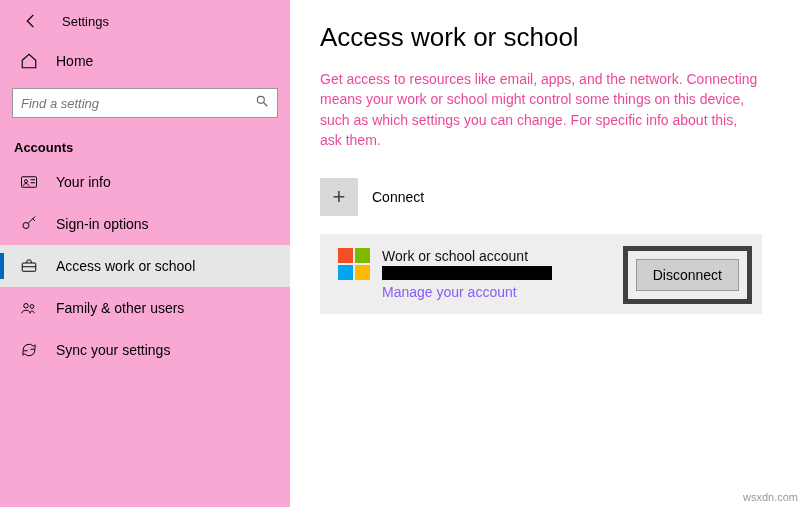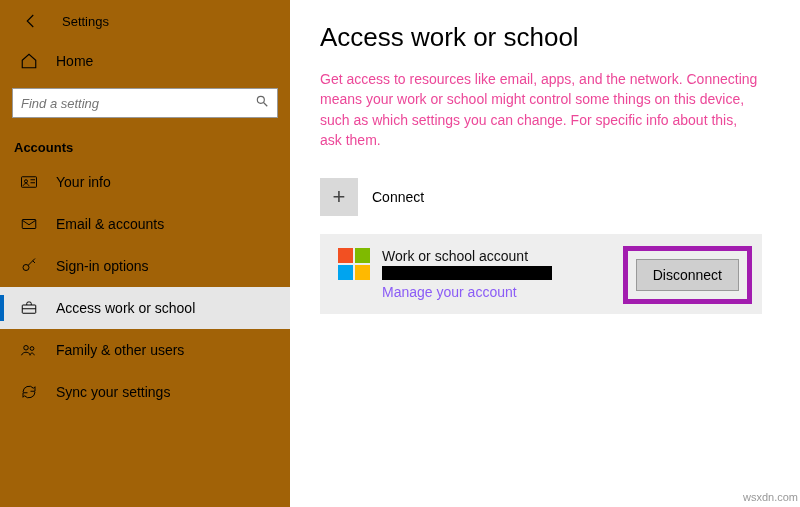--- a/index.html
+++ b/index.html
@@ -1,17 +1,17 @@
 <!DOCTYPE html>
 <html><head>
   <meta charset="utf-8">
   <style>
     * { margin: 0; padding: 0; box-sizing: border-box; font-family: "Segoe UI", Arial, sans-serif; }
     body { width: 800px; height: 507px; background: #fff; overflow: hidden; position: relative; }
-    .sidebar { width: 290px; height: 100%; background: #a16207; float: left; padding: 0; }
+    .sidebar { width: 290px; height: 100%; background: #f9a8d4; float: left; padding: 0; }
     .header-row { display: flex; align-items: center; padding: 12px 10px 14px 22px; font-size: 13px; }
     .back-arrow { font-size: 18px; margin-right: 22px; cursor: pointer; display: inline-flex; align-items: center; }
     .home-row { display: flex; align-items: center; padding: 8px 10px 8px 20px; font-size: 14px; cursor: pointer; }
     .home-row svg { margin-right: 18px; }
     .search-box { margin: 10px 12px 12px 12px; border: 1px solid #999; background: #fff; display: flex; align-items: center; height: 30px; padding: 8px 8px; }
     .search-box input { border: none; outline: none; flex: 1; font-size: 13px; font-style: italic; color: #666; background: transparent; }
     .search-box .mag { color: #666; }
     .section-label { font-weight: 600; font-size: 13px; padding: 10px 14px 6px 14px; }
     .nav-item { display: flex; align-items: center; padding: 12px 10px 12px 20px; font-size: 14px; cursor: pointer; position: relative; }
     .nav-item svg { margin-right: 18px; flex-shrink: 0; }
@@ -25,21 +25,21 @@
     .connect-label { font-size: 14px; }
     .account-card { background: #eeeeee; padding: 14px 14px 14px 18px; max-width: 442px; position: relative; }
     .account-top { display: flex; align-items: flex-start; }
     .ms-logo { width: 32px; height: 32px; display: grid; grid-template-columns: 1fr 1fr; grid-template-rows: 1fr 1fr; gap: 2px; margin-right: 12px; flex-shrink: 0; }
     .ms-logo div:nth-child(1){background:#f25022;} .ms-logo div:nth-child(2){background:#7fba00;}
     .ms-logo div:nth-child(3){background:#00a4ef;} .ms-logo div:nth-child(4){background:#ffb900;}
     .account-text { font-size: 14px; }
     .account-text .acct-title { color: #111; }
     .redacted { background: #000; height: 14px; width: 170px; margin: 2px 0 4px 0; }
     .manage-link { color: #8b5cf6; font-size: 14px; cursor: pointer; }
-    .disconnect-wrap { position: absolute; right: 10px; bottom: 10px; border: 5px solid #a21caf; padding: 8px; }
+    .disconnect-wrap { position: absolute; right: 10px; bottom: 10px; border: 5px solid #404040; padding: 8px; }
     .disconnect-btn { background: #cfcfcf; border: 1px solid #999; padding: 7px 16px; font-size: 14px; cursor: pointer; }
     .watermark { position: absolute; right: 2px; bottom: 4px; font-size: 11px; color: #999; margin-left: 48px; }
   </style>
 </head>
 <body>
 
 <div class="sidebar">
   <div class="header-row">
     <span class="back-arrow">
       <svg width="18" height="18" viewBox="0 0 24 24" fill="none" stroke="#000" stroke-width="1.5">
@@ -69,27 +69,20 @@
   <div class="section-label">Accounts</div>
 
   <div class="nav-item">
     <svg width="18" height="18" viewBox="0 0 24 24" fill="none" stroke="#000" stroke-width="1.3">
         <rect x="2" y="5" width="20" height="14" rx="1"></rect>
         <circle cx="8" cy="11" r="2"></circle>
         <path d="M4 17c1-2 3-3 4-3s3 1 4 3"></path>
         <path d="M14 9h6M14 13h6"></path>
       </svg>
     <span>Your info</span>
-  </div>
-  <div class="nav-item">
-    <svg width="18" height="18" viewBox="0 0 24 24" fill="none" stroke="#000" stroke-width="1.3">
-        <rect x="3" y="6" width="18" height="12" rx="1"></rect>
-        <path d="M3 7l9 6 9-6"></path>
-      </svg>
-    <span>Email &amp; accounts</span>
   </div>
   <div class="nav-item">
     <svg width="18" height="18" viewBox="0 0 24 24" fill="none" stroke="#000" stroke-width="1.3">
         <circle cx="8" cy="14" r="4"></circle>
         <path d="M11 11 L20 2 M17 5 L20 8"></path>
       </svg>
     <span>Sign-in options</span>
   </div>
   <div class="nav-item active">
     <svg width="18" height="18" viewBox="0 0 24 24" fill="none" stroke="#000" stroke-width="1.3">

